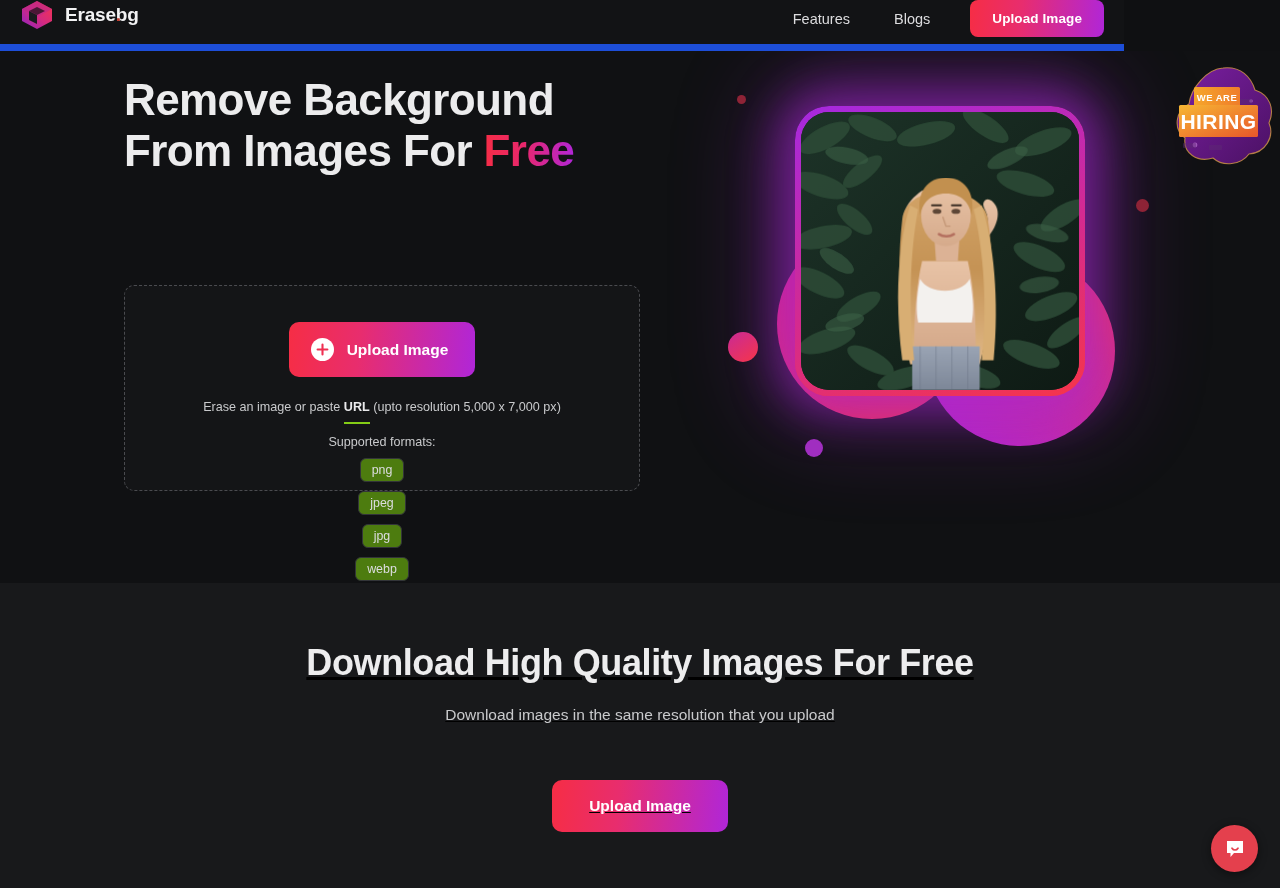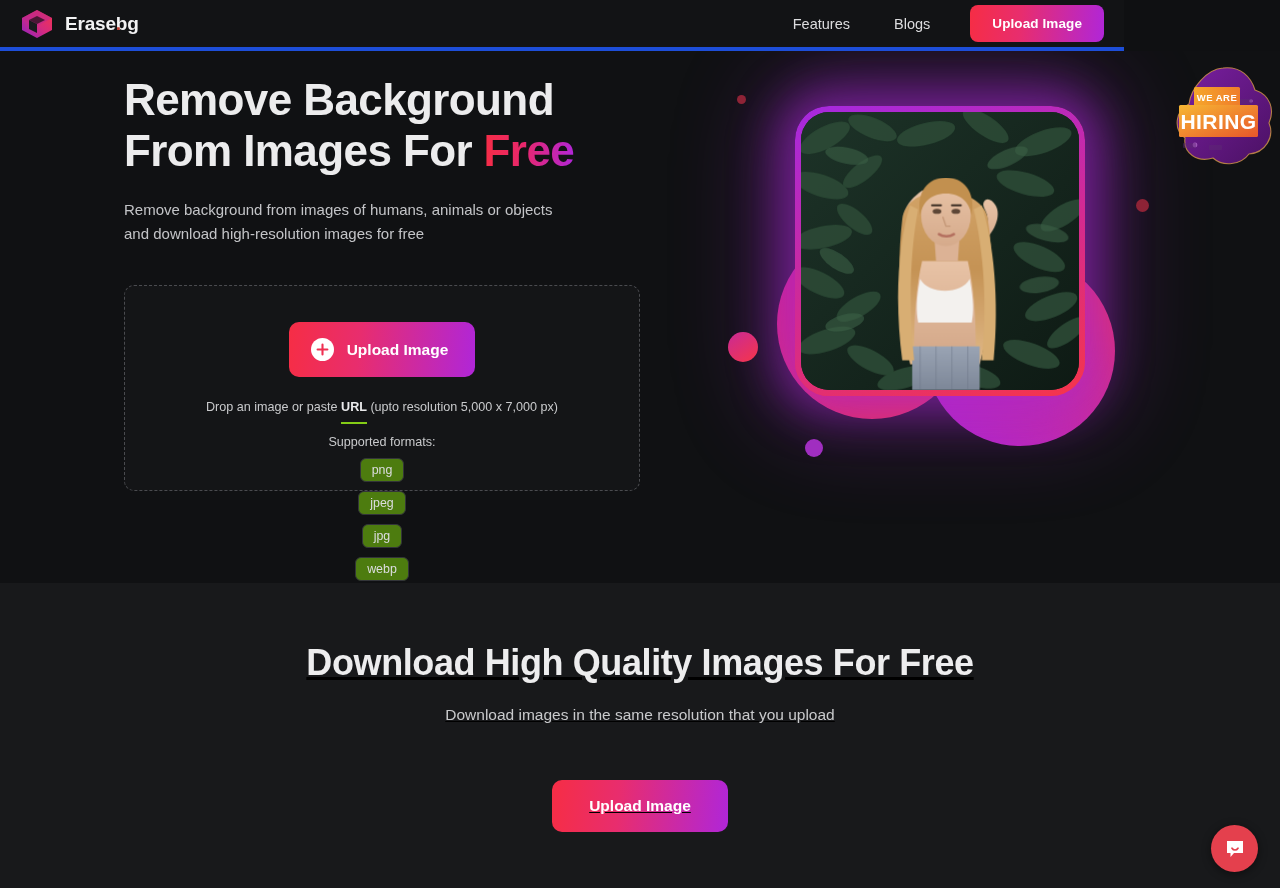--- a/index.html
+++ b/index.html
@@ -9,22 +9,22 @@
     background:#0f1012;
     font-family:"Liberation Sans", sans-serif;
     overflow:hidden;
   }
   body { position:relative; }
 
   
   .header{
     position:absolute; top:0; left:0; width:1124px; height:51px;
     background:#121315;
-    border-bottom:4px solid #1d4ed8;
-    display:flex; align-items:center;
+    border-bottom:7px solid #1d4ed8;
+    display:flex; align-items:flex-start;
     z-index:40;
   }
   .brand{
     display:flex; align-items:center; gap:11px;
     margin-left:20px; cursor:pointer;
   }
   .logo-mark{ width:34px; height:30px; display:block; }
   .brand-name{
     font-size:19px; font-weight:700; color:#f2f2f3;
     letter-spacing:-0.2px; white-space:nowrap;
@@ -205,38 +205,34 @@
   </nav>
 </div>
 
 <section class="hero">
 
   <div class="hero-left">
     <h1 class="hero-title">
       <span>Remove Background</span><br>
       <span>From Images For </span><span class="free">Free</span>
     </h1>
-    <p class="hero-sub">
-      <span>Remove background from images of humans, animals or objects</span><br>
-      <span>and download high-resolution images for free</span>
-    </p>
   </div>
 
   <div class="dropzone">
     <button class="btn-grad dz-upload">
       <span class="plus-circle">
         <svg width="13" height="13" viewBox="0 0 13 13">
           <path d="M6.5 1.6 V11.4 M1.6 6.5 H11.4" stroke="#ef3052" stroke-width="2.1" stroke-linecap="round"></path>
         </svg>
       </span>
       <span>Upload Image</span>
     </button>
 
     <div class="dz-hint">
-      <span>Drop an image or paste </span><span class="url">URL</span><span> (upto resolution 5,000 x 7,000 px)</span>
+      <span>Erase an image or paste </span><span class="url">URL</span><span> (upto resolution 5,000 x 7,000 px)</span>
     </div>
 
     <div class="dz-formats">
       <span>Supported formats:</span>
       <span class="chip">png</span>
       <span class="chip">jpeg</span>
       <span class="chip">jpg</span>
       <span class="chip">webp</span>
     </div>
   </div>

